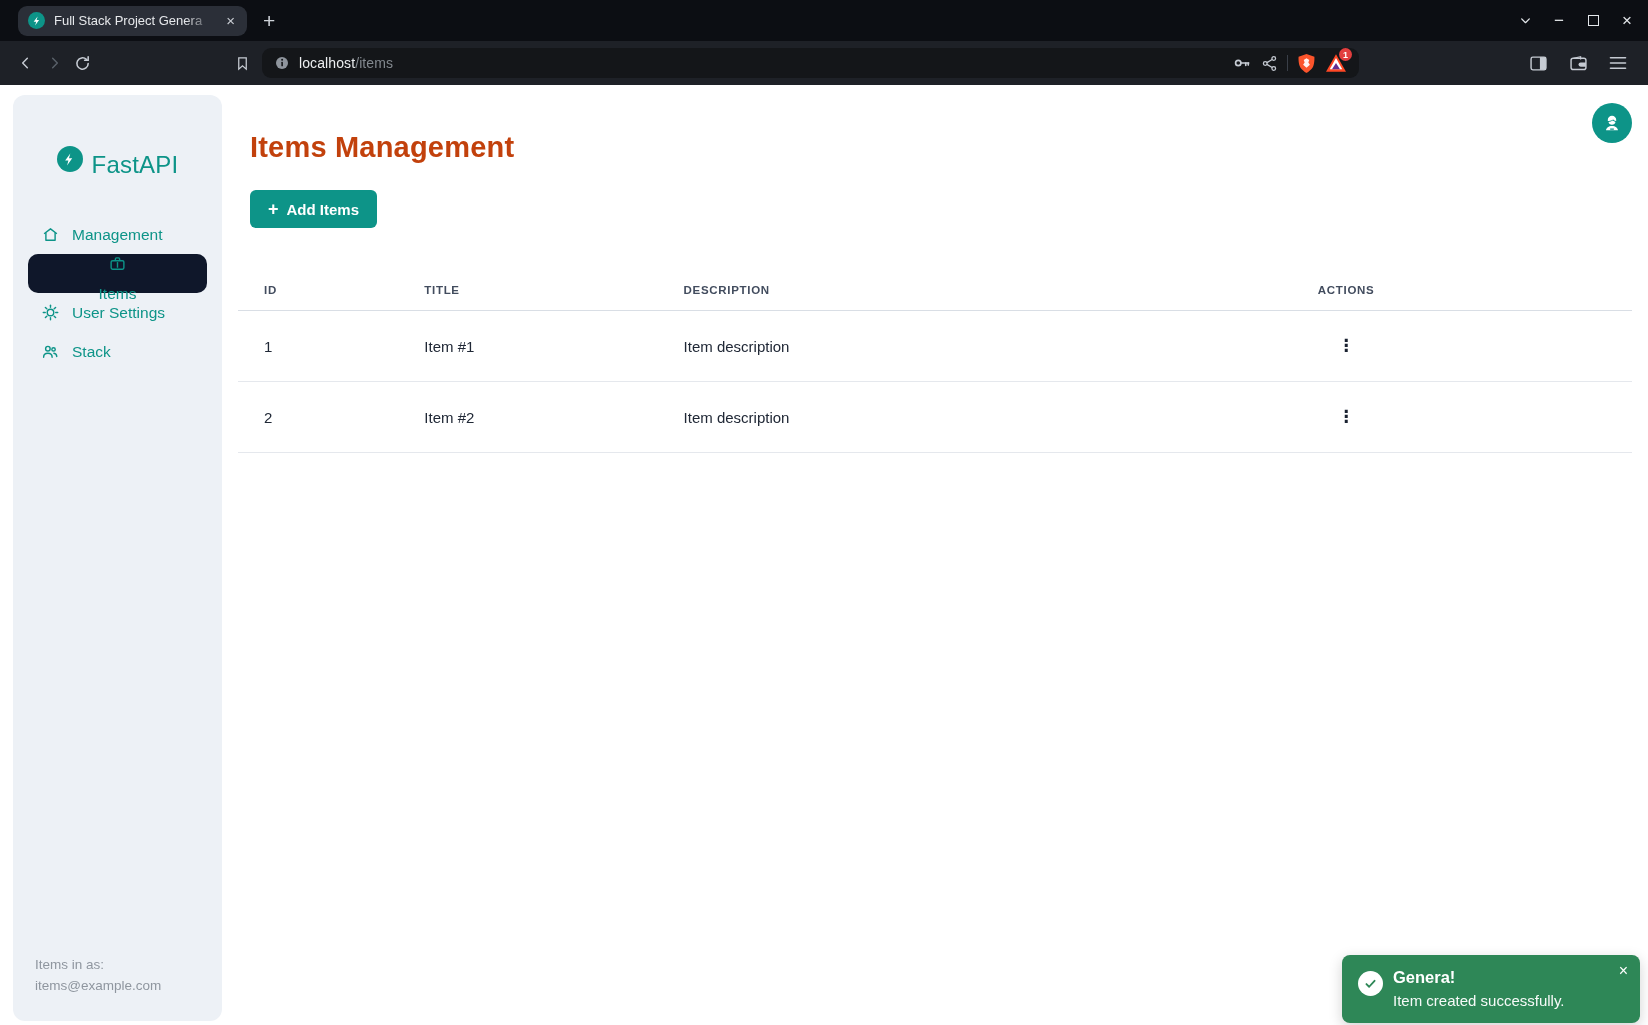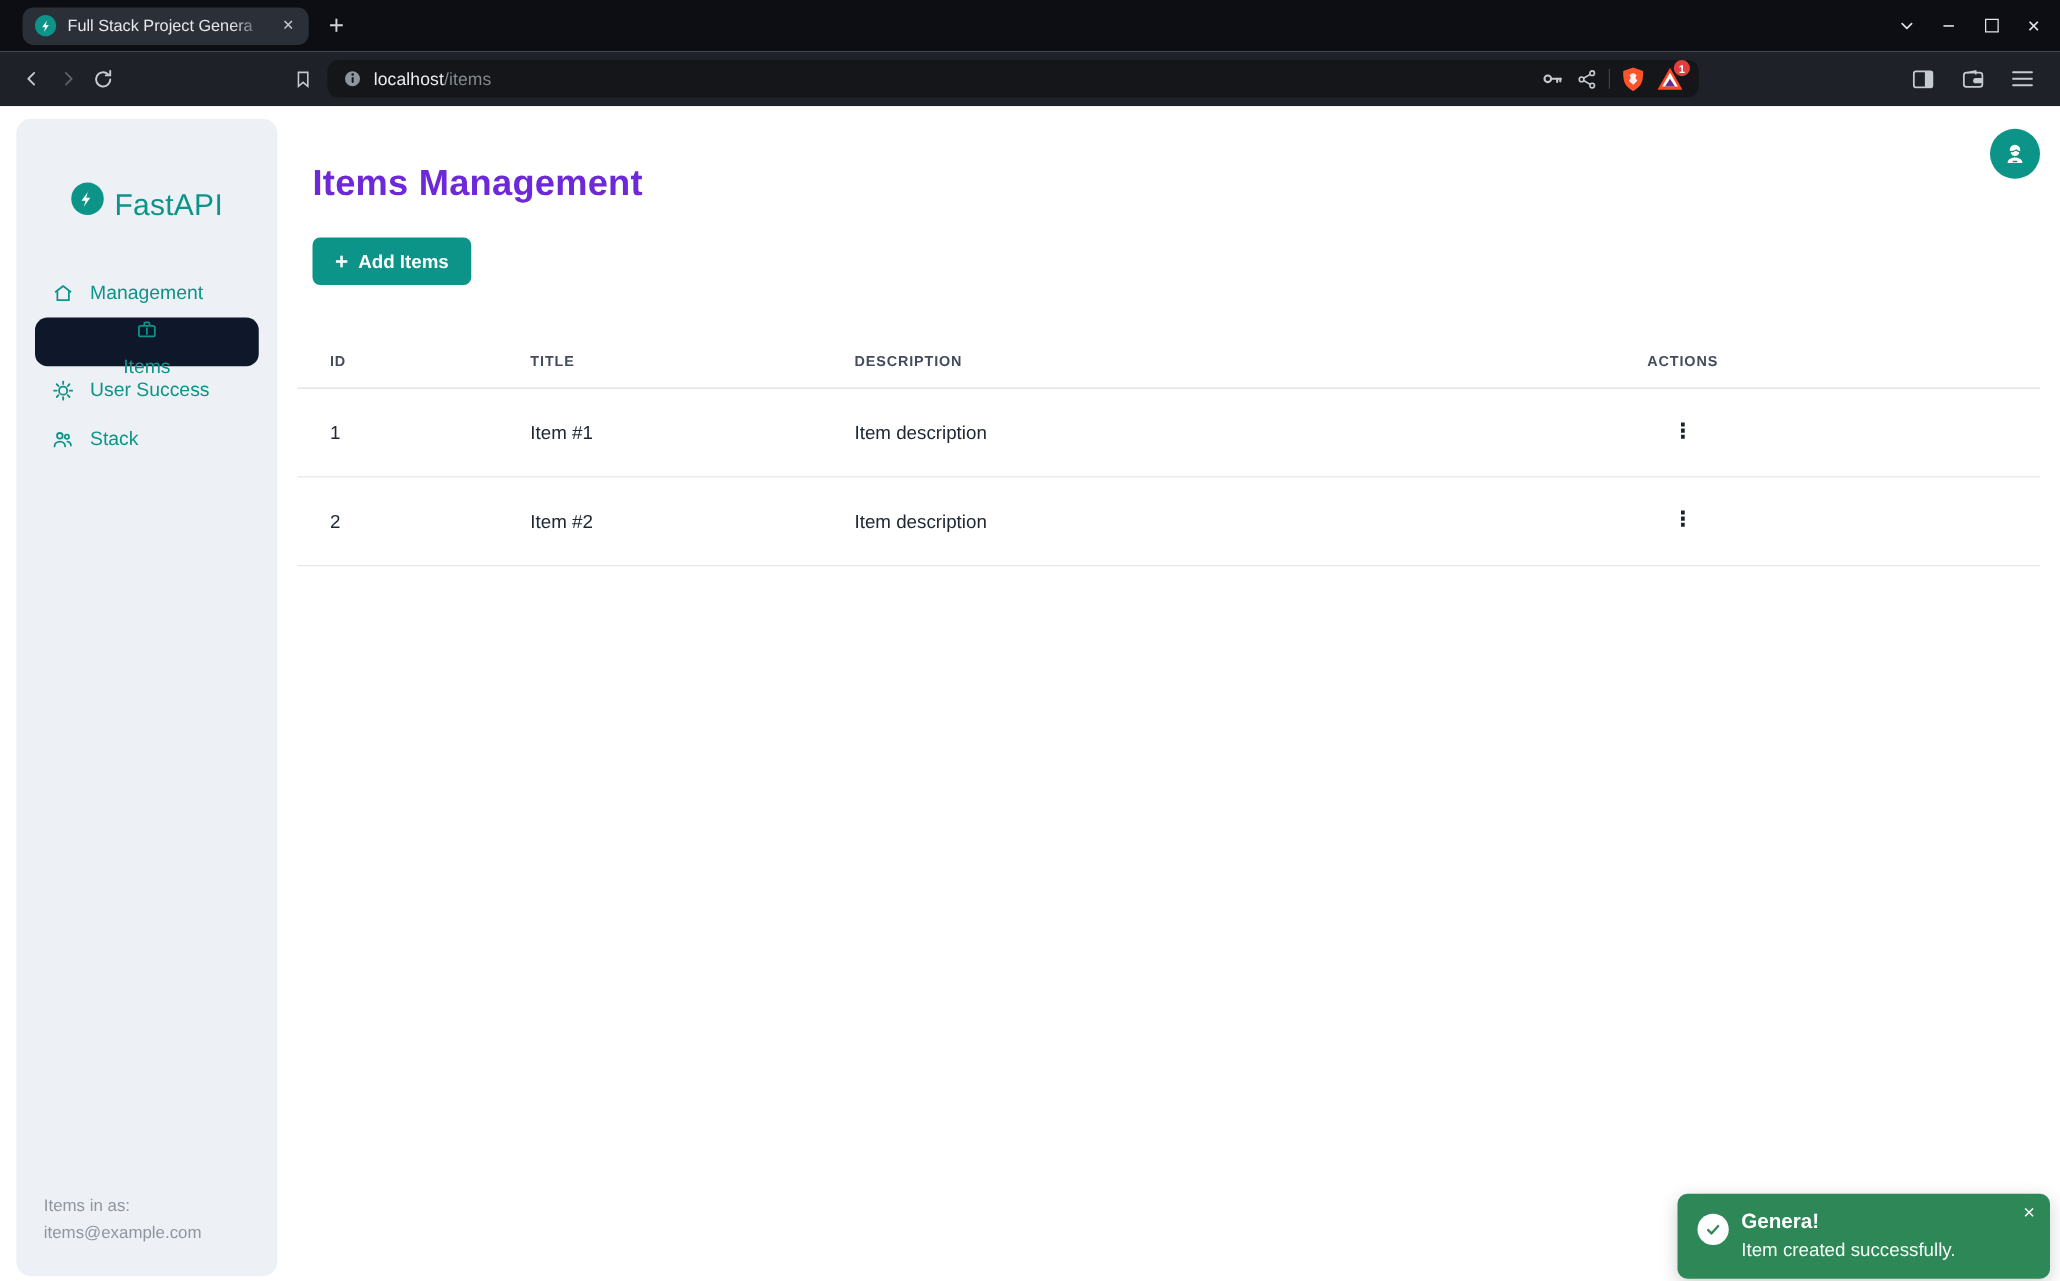--- a/index.html
+++ b/index.html
@@ -39,21 +39,21 @@
   .logo-circle { width: 26px; height: 26px; border-radius: 50%; background: #0d9488; display: flex; align-items: center; justify-content: center; }
   .logo-text { color: #0d9488; font-size: 24px; font-weight: normal; letter-spacing: .2px; margin-top: 12px; }
   .nav-item { display: flex; align-items: center; gap: 13px; height: 39px; padding: 0 13px; border-radius: 10px; color: #0d9488; font-size: 15.5px; cursor: default; }
   .nav-item.active { background: #0f172a; flex-direction: column; }
   .nav-item .nic { width: 18px; height: 18px; flex: none; display: flex; align-items: center; justify-content: center; }
   .sb-footer { margin-top: auto; padding: 0 7px; color: #8f969f; font-size: 13.5px; line-height: 1.6; }
 
   .avatar-btn { position: absolute; top: 18px; right: 16px; width: 40px; height: 40px; border-radius: 50%; background: #0d9488; display: flex; align-items: center; justify-content: center; border: none; cursor: pointer; }
 
   main { margin-left: 222px; padding: 46px 16px 0 28px; }
-  h1 { color: #6d28d9; font-size: 29px; font-weight: bold; letter-spacing: .2px; }
+  h1 { color: #c2410c; font-size: 29px; font-weight: bold; letter-spacing: .2px; }
   .add-btn { margin-top: 26px; height: 38px; background: #0d9488; color: #ffffff; border: none; border-radius: 6px; font-family: inherit; font-size: 15px; font-weight: bold; padding: 0 18px; display: inline-flex; align-items: center; gap: 8px; cursor: pointer; }
   .add-btn .plus { font-size: 18px; font-weight: bold; line-height: 1; }
 
   table.items { width: calc(100% + 12px); margin-left: -12px; margin-top: 40px; border-collapse: collapse; table-layout: fixed; }
   col.c-id { width: 11.5%; } col.c-title { width: 18.6%; } col.c-desc { width: 45.5%; } col.c-act { width: 24.4%; }
   th { text-align: left; color: #424c5e; font-size: 11.5px; letter-spacing: .7px; font-weight: bold; padding: 16px 0 14px 26px; border-bottom: 1px solid #d9dee5; }
   td { color: #202836; font-size: 15px; padding: 0 0 0 26px; height: 71px; border-bottom: 1px solid #e5e8ed; }
   .kebab-btn { background: none; border: none; cursor: pointer; color: #1a2230; font-size: 17px; font-weight: bold; line-height: .55; padding: 4px 6px; margin-left: 14px; font-family: "DejaVu Sans", sans-serif; }
 
   
@@ -224,21 +224,21 @@
               <line x1="12" y1="1.8" x2="12" y2="4.6"></line>
               <line x1="12" y1="19.4" x2="12" y2="22.2"></line>
               <line x1="1.8" y1="12" x2="4.6" y2="12"></line>
               <line x1="19.4" y1="12" x2="22.2" y2="12"></line>
               <line x1="4.8" y1="4.8" x2="6.8" y2="6.8"></line>
               <line x1="17.2" y1="17.2" x2="19.2" y2="19.2"></line>
               <line x1="4.8" y1="19.2" x2="6.8" y2="17.2"></line>
               <line x1="17.2" y1="6.8" x2="19.2" y2="4.8"></line>
             </svg>
         </span>
-        <span>User Success</span>
+        <span>User Settings</span>
       </div>
       <div class="nav-item">
         <span class="nic">
           <svg width="18" height="17" viewBox="0 0 24 24" fill="none" stroke="#0d9488" stroke-width="2" stroke-linecap="round">
               <circle cx="9" cy="8" r="3.2"></circle>
               <path d="M3 20c0-3.3 2.7-5.5 6-5.5s6 2.2 6 5.5"></path>
               <circle cx="17" cy="9" r="2.4"></circle>
               <path d="M17.5 14.5c2.4.4 4 2.2 4 4.5"></path>
             </svg>
         </span>

